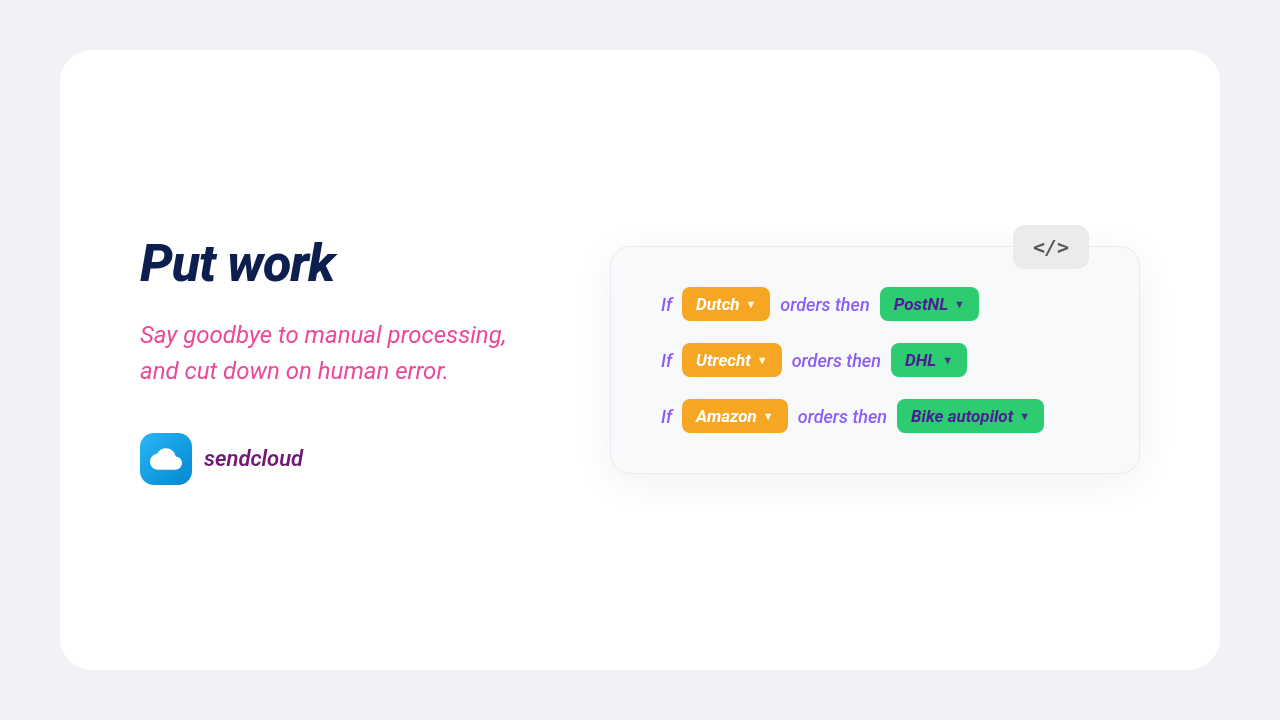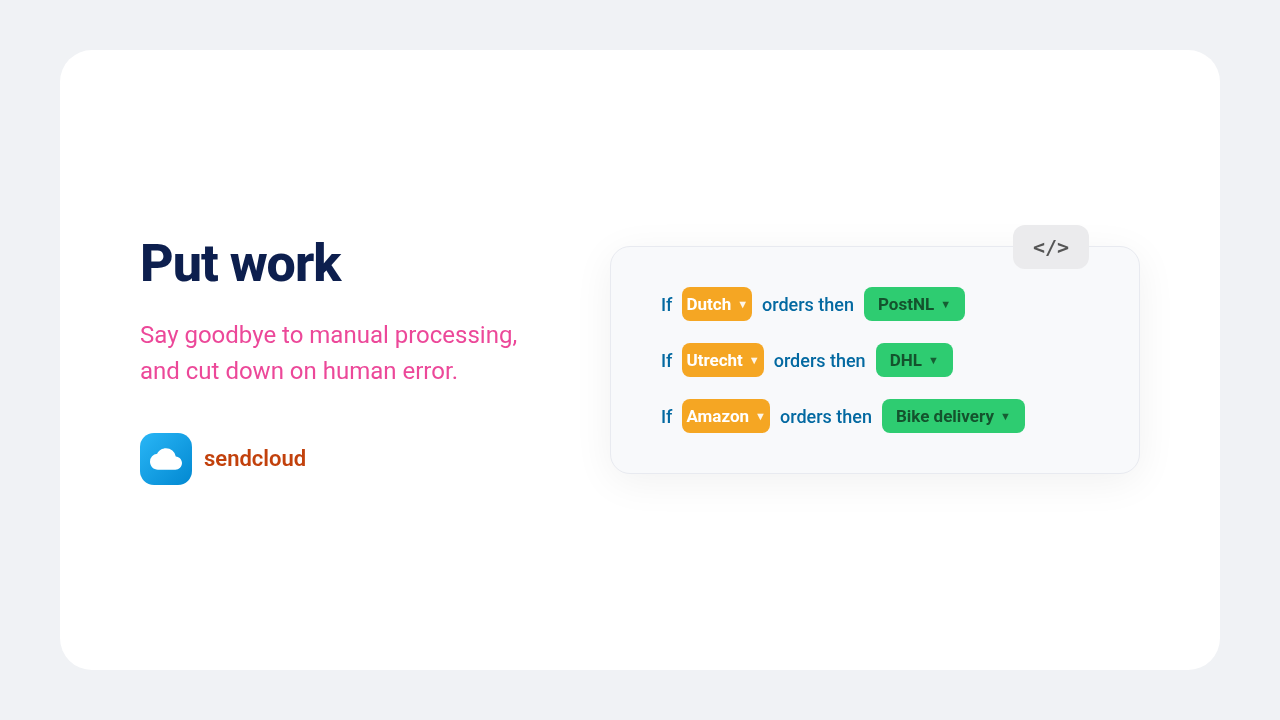--- a/index.html
+++ b/index.html
@@ -18,20 +18,21 @@
     .card {
       background: #ffffff;
       border-radius: 32px;
       width: 1160px;
       height: 620px;
       display: flex;
       align-items: center;
       justify-content: space-between;
       padding: 60px 80px;
       position: relative;
+      font-style: italic;
     }
 
     
     .left-section {
       flex: 0 0 auto;
       max-width: 460px;
       display: flex;
       flex-direction: column;
       gap: 24px;
     }
@@ -71,21 +72,21 @@
 
     .brand-icon svg {
       width: 32px;
       height: 32px;
       fill: white;
     }
 
     .brand-name {
       font-size: 22px;
       font-weight: 600;
-      color: #c2410c;
+      color: #701a75;
     }
 
     
     .right-section {
       flex: 0 0 auto;
       width: 530px;
     }
 
     .mockup-card {
       background: #f8f9fb;
@@ -115,40 +116,40 @@
       gap: 10px;
       margin-bottom: 22px;
     }
 
     .rule-row:last-child {
       margin-bottom: 0;
     }
 
     .rule-text {
       font-size: 18px;
-      color: #0369a1;
+      color: #8b5cf6;
       font-weight: 500;
     }
 
     .dropdown-orange {
       background: #f5a623;
       color: #fff;
       font-weight: 700;
       font-size: 17px;
       border-radius: 8px;
-      padding: 7px 4px;
+      padding: 7px 14px;
       display: flex;
       align-items: center;
       gap: 6px;
       cursor: pointer;
     }
 
     .dropdown-green {
       background: #2ecc71;
-      color: #14532d;
+      color: #4c1d95;
       font-weight: 700;
       font-size: 17px;
       border-radius: 8px;
       padding: 7px 14px;
       display: flex;
       align-items: center;
       gap: 6px;
       cursor: pointer;
     }
 
@@ -209,21 +210,21 @@
       </div>
 
       <div class="rule-row">
         <span class="rule-text">If</span>
         <div class="dropdown-orange">
           <span>Amazon</span>
           <span class="dropdown-arrow">▼</span>
         </div>
         <span class="rule-text">orders then</span>
         <div class="dropdown-green">
-          <span>Bike delivery</span>
+          <span>Bike autopilot</span>
           <span class="dropdown-arrow">▼</span>
         </div>
       </div>
 
     </div>
   </div>
 
 </div>
 
 </body></html>

